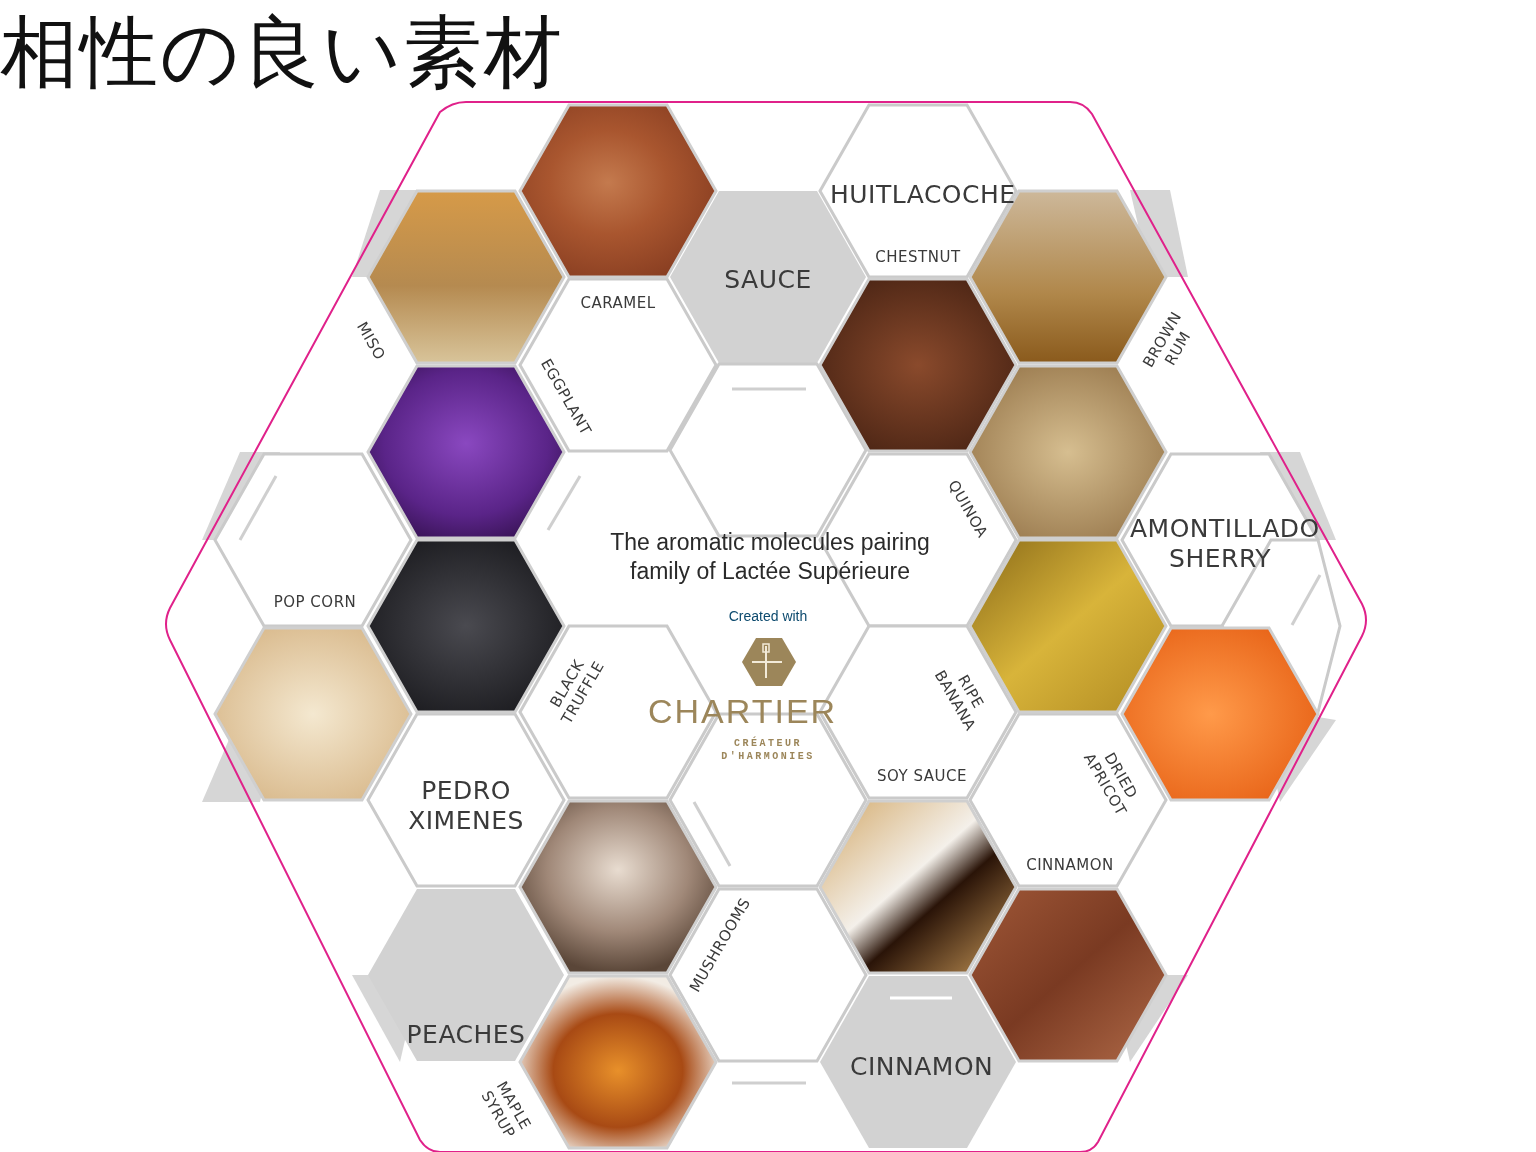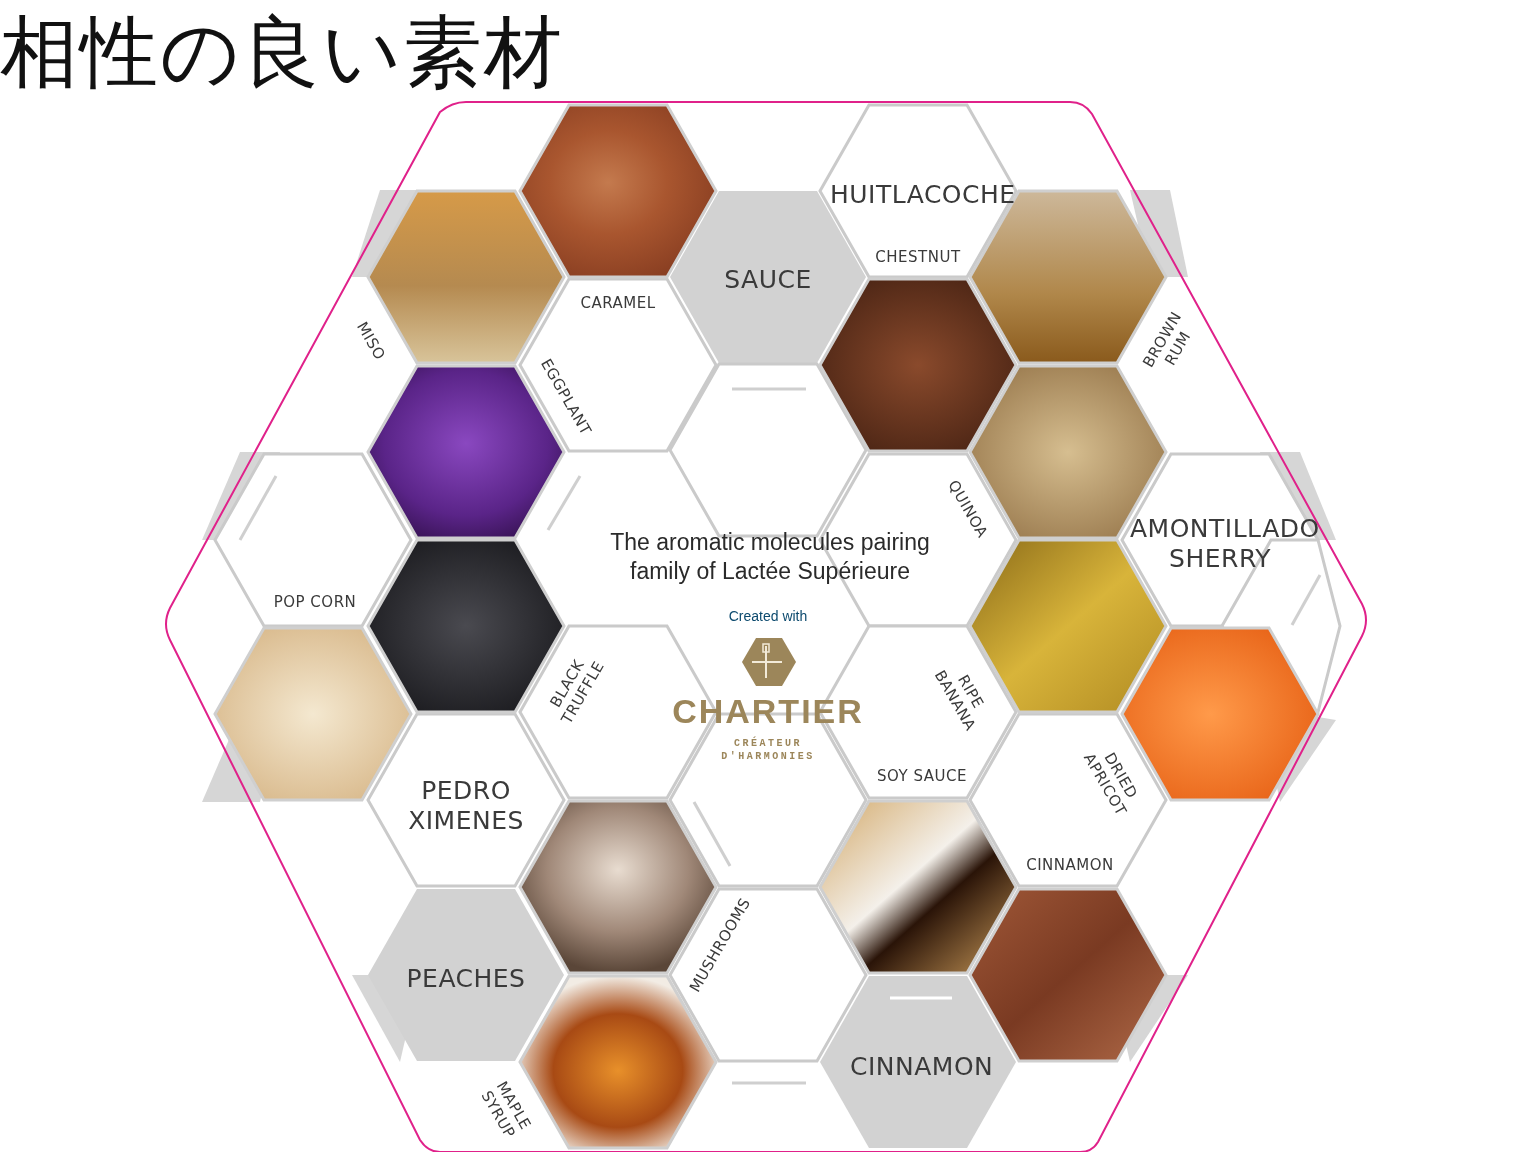--- a/index.html
+++ b/index.html
@@ -11,22 +11,22 @@
   svg.board { position:absolute; left:0; top:0; }
   .lbl { position:absolute; color:#3a3a3a; font-family:"DejaVu Sans", sans-serif;
          white-space:nowrap; text-align:center; line-height:1.2; letter-spacing:0.5px; }
   .lbl.big { font-size:25px; }
   .lbl.small { font-size:15px; }
   .headline { position:absolute; left:560px; width:420px; top:528px; text-align:center;
               font-family:"Liberation Sans", sans-serif; font-weight:normal; font-size:23px;
               color:#2a2a2a; line-height:29px; }
   .created { position:absolute; left:668px; width:200px; top:608px; text-align:center;
              font-family:"Liberation Sans", sans-serif; font-size:14px; color:#0c4a6e; }
-  .brand { position:absolute; left:648px; width:240px; top:692px; text-align:center;
-           font-family:"Liberation Sans", sans-serif; font-weight:bold; font-size:34px;
+  .brand { position:absolute; left:648px; width:240px; top:692px; 
+           font-family:"Liberation Sans", sans-serif; font-weight:normal; font-size:34px;
            color:#9c865a; letter-spacing:2px; }
   .tagline { position:absolute; left:668px; width:200px; text-align:center;
              font-family:Liberation Mono, monospace; font-weight:bold; font-size:10px;
              color:#9c865a; letter-spacing:2.5px; }
 </style>
 </head>
 <body>
 
 <div class="title">相性の良い素材</div>
 
@@ -197,21 +197,21 @@
 <div class="lbl big" style="left:396px; top:776px; width:140px;">
   <div>PEDRO</div>
   <div>XIMENES</div>
 </div>
 <div class="lbl small" style="left:862px; top:767px; width:120px;">SOY SAUCE</div>
 <div class="lbl small" style="left:1068px; top:762px; width:90px; transform:rotate(60deg);">
   <div>DRIED</div>
   <div>APRICOT</div>
 </div>
 <div class="lbl small" style="left:1010px; top:856px; width:120px;">CINNAMON</div>
-<div class="lbl big" style="left:396px; top:964px; width:140px;">PEACHES</div>
+<div class="lbl big" style="left:396px; top:1020px; width:140px;">PEACHES</div>
 <div class="lbl small" style="left:660px; top:936px; width:120px; transform:rotate(-60deg);">MUSHROOMS</div>
 <div class="lbl big" style="left:850px; top:1052px; width:140px;">CINNAMON</div>
 <div class="lbl small" style="left:466px; top:1092px; width:80px; transform:rotate(60deg);">
   <div>MAPLE</div>
   <div>SYRUP</div>
 </div>
 
 <div class="headline">
   <div>The aromatic molecules pairing</div>
   <div>family of Lactée Supérieure</div>

